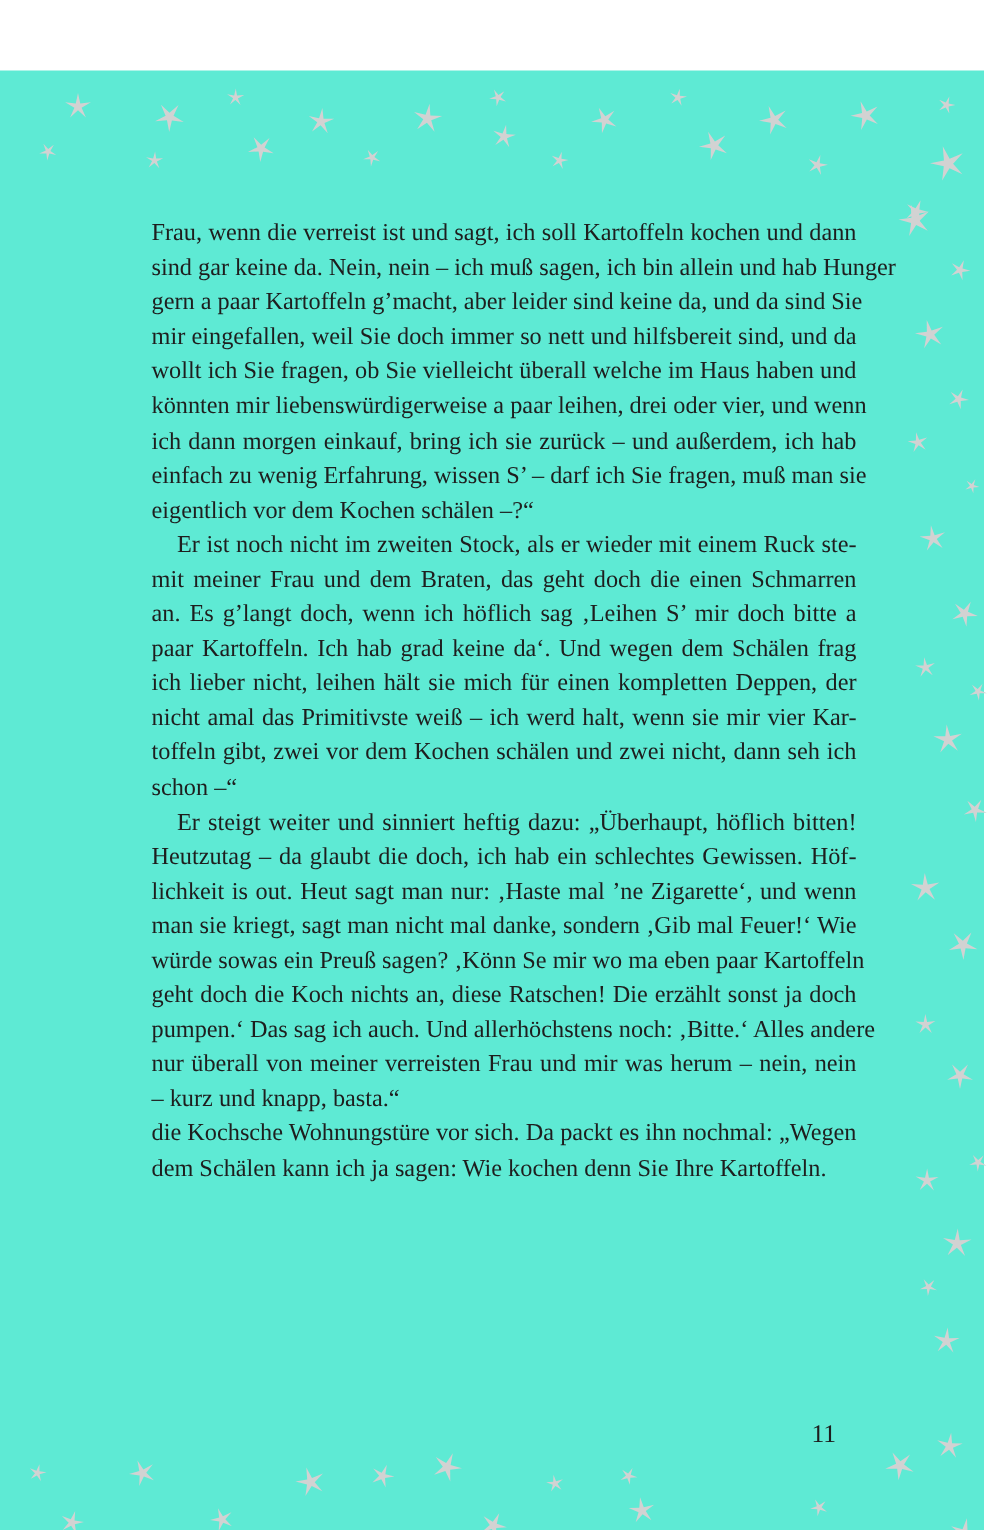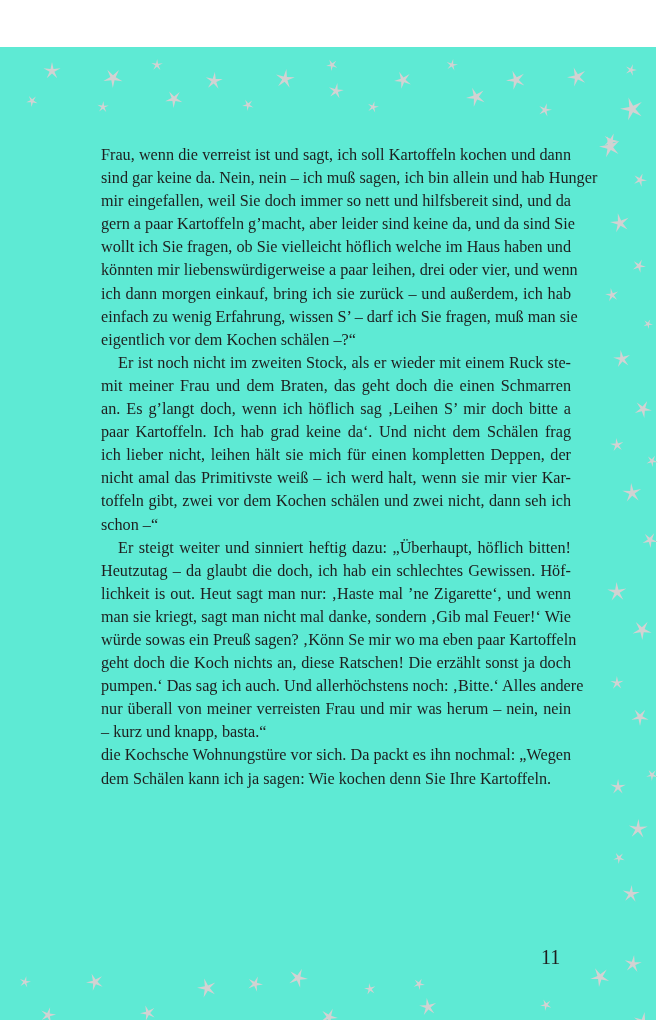--- a/index.html
+++ b/index.html
@@ -18,21 +18,21 @@
     text-align: justify;
   }
   .line { display: block; white-space: nowrap; text-align: justify; text-align-last: justify; height: 23.1px; overflow: visible; }
   .line.last { text-align-last: left; }
   .line.indent { padding-left: 17px; }
   .page-number {
     position: absolute;
     left: 541px;
     top: 899px;
     font-family: "Liberation Serif", "DejaVu Serif", serif;
-    font-size: 20px;
+    font-size: 17px;
     color: #1e1e1e;
   }
 </style>
 </head>
 <body>
 
 <div class="page">
   <svg class="stars" width="672" height="1020" viewBox="0 0 672 1020" xmlns="http://www.w3.org/2000/svg">
       <polygon points="52.0,15.0 53.5,22.0 60.6,21.2 54.4,24.8 57.3,31.3 52.0,26.5 46.7,31.3 49.6,24.8 43.4,21.2 50.5,22.0" fill="#d2d2d2"></polygon>
       <polygon points="119.0,23.0 115.7,30.2 122.5,34.3 114.6,33.3 112.8,41.0 111.3,33.2 103.4,33.9 110.4,30.1 107.3,22.8 113.0,28.2" fill="#d2d2d2"></polygon>
@@ -100,33 +100,33 @@
       <polygon points="421.7,931.7 420.5,936.2 424.9,937.9 420.2,938.2 419.9,942.9 418.2,938.5 413.7,939.7 417.3,936.7 414.8,932.8 418.7,935.3" fill="#d2d2d2"></polygon>
       <polygon points="436.1,956.1 430.5,960.4 434.3,966.5 428.4,962.5 423.8,967.9 425.7,961.1 419.1,958.4 426.2,958.2 426.7,951.1 429.2,957.8" fill="#d2d2d2"></polygon>
       <polygon points="405.8,985.3 403.5,992.8 410.8,995.9 402.9,996.0 402.2,1003.9 399.6,996.4 391.9,998.2 398.3,993.5 394.2,986.7 400.7,991.2" fill="#d2d2d2"></polygon>
       <polygon points="479.3,987.7 474.2,991.5 477.4,996.9 472.2,993.2 468.0,997.9 470.0,991.9 464.2,989.3 470.5,989.3 471.2,983.0 473.1,989.1" fill="#d2d2d2"></polygon>
     </svg>
 
   <div class="text-block">
       <div>
         <span class="line">Frau, wenn die verreist ist und sagt, ich soll Kartoffeln kochen und dann</span>
         <span class="line">sind gar keine da. Nein, nein – ich muß sagen, ich bin allein und hab Hunger</span>
+        <span class="line">gern a paar Kartoffeln g’macht, aber leider sind keine da, und da sind Sie</span>
         <span class="line">mir eingefallen, weil Sie doch immer so nett und hilfsbereit sind, und da</span>
-        <span class="line">gern a paar Kartoffeln g’macht, aber leider sind keine da, und da sind Sie</span>
-        <span class="line">wollt ich Sie fragen, ob Sie vielleicht höflich welche im Haus haben und</span>
+        <span class="line">wollt ich Sie fragen, ob Sie vielleicht überall welche im Haus haben und</span>
         <span class="line">könnten mir liebenswürdigerweise a paar leihen, drei oder vier, und wenn</span>
         <span class="line">ich dann morgen einkauf, bring ich sie zurück – und außerdem, ich hab</span>
         <span class="line">einfach zu wenig Erfahrung, wissen S’ – darf ich Sie fragen, muß man sie</span>
         <span class="line last">eigentlich vor dem Kochen schälen –?“</span>
       </div>
       <div>
         <span class="line indent">Er ist noch nicht im zweiten Stock, als er wieder mit einem Ruck ste-</span>
         <span class="line">mit meiner Frau und dem Braten, das geht doch die einen Schmarren</span>
         <span class="line">an. Es g’langt doch, wenn ich höflich sag ‚Leihen S’ mir doch bitte a</span>
-        <span class="line">paar Kartoffeln. Ich hab grad keine da‘. Und nicht dem Schälen frag</span>
+        <span class="line">paar Kartoffeln. Ich hab grad keine da‘. Und wegen dem Schälen frag</span>
         <span class="line">ich lieber nicht, leihen hält sie mich für einen kompletten Deppen, der</span>
         <span class="line">nicht amal das Primitivste weiß – ich werd halt, wenn sie mir vier Kar-</span>
         <span class="line">toffeln gibt, zwei vor dem Kochen schälen und zwei nicht, dann seh ich</span>
         <span class="line last">schon –“</span>
       </div>
       <div>
         <span class="line indent">Er steigt weiter und sinniert heftig dazu: „Überhaupt, höflich bitten!</span>
         <span class="line">Heutzutag – da glaubt die doch, ich hab ein schlechtes Gewissen. Höf-</span>
         <span class="line">lichkeit is out. Heut sagt man nur: ‚Haste mal ’ne Zigarette‘, und wenn</span>
         <span class="line">man sie kriegt, sagt man nicht mal danke, sondern ‚Gib mal Feuer!‘ Wie</span>

